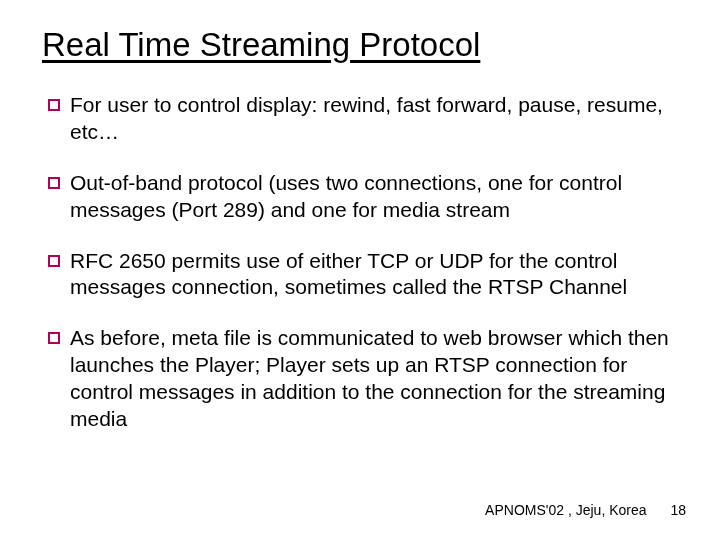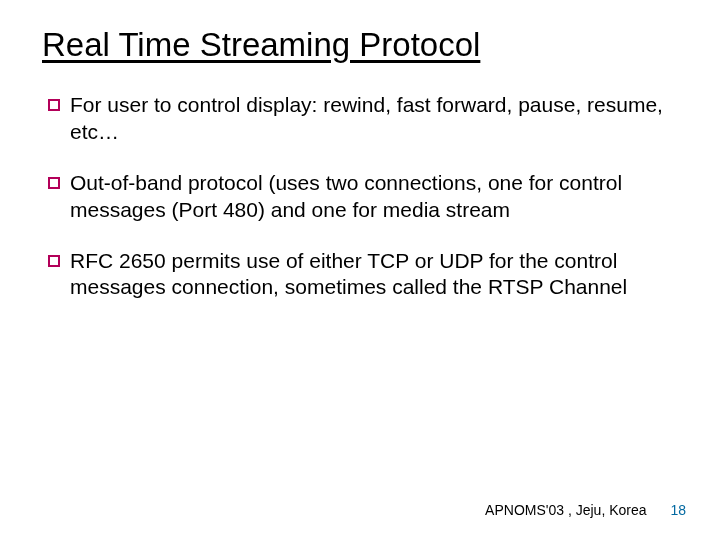--- a/index.html
+++ b/index.html
@@ -47,41 +47,45 @@
     position: absolute;
     bottom: 22px;
     right: 34px;
     font-family: "Trebuchet MS", "Comic Sans MS", sans-serif;
     font-size: 14px;
     color: #000;
   }
   .footer .pagenum {
     display: inline-block;
     margin-left: 20px;
-    color: #0369a1;
+    color: #000000;
   }
 </style>
 </head>
 <body>
 
 <div class="slide">
   <h1 class="title">Real Time Streaming Protocol</h1>
 
   <ul class="bullets">
     <li>
       <span class="square"></span>
       <span class="bullet-text">For user to control display: rewind, fast forward, pause, resume, etc…</span>
     </li>
     <li>
       <span class="square"></span>
-      <span class="bullet-text">Out-of-band protocol (uses two connections, one for control messages (Port 480) and one for media stream</span>
+      <span class="bullet-text">Out-of-band protocol (uses two connections, one for control messages (Port 289) and one for media stream</span>
     </li>
     <li>
       <span class="square"></span>
       <span class="bullet-text">RFC 2650 permits use of either TCP or UDP for the control messages connection, sometimes called the RTSP Channel</span>
     </li>
+    <li>
+      <span class="square"></span>
+      <span class="bullet-text">As before, meta file is communicated to web browser which then launches the Player; Player sets up an RTSP connection for control messages in addition to the connection for the streaming media</span>
+    </li>
   </ul>
 
   <div class="footer">
-    <span>APNOMS'03 , Jeju, Korea</span>
+    <span>APNOMS'02 , Jeju, Korea</span>
     <span class="pagenum">18</span>
   </div>
 </div>
 
 </body></html>

